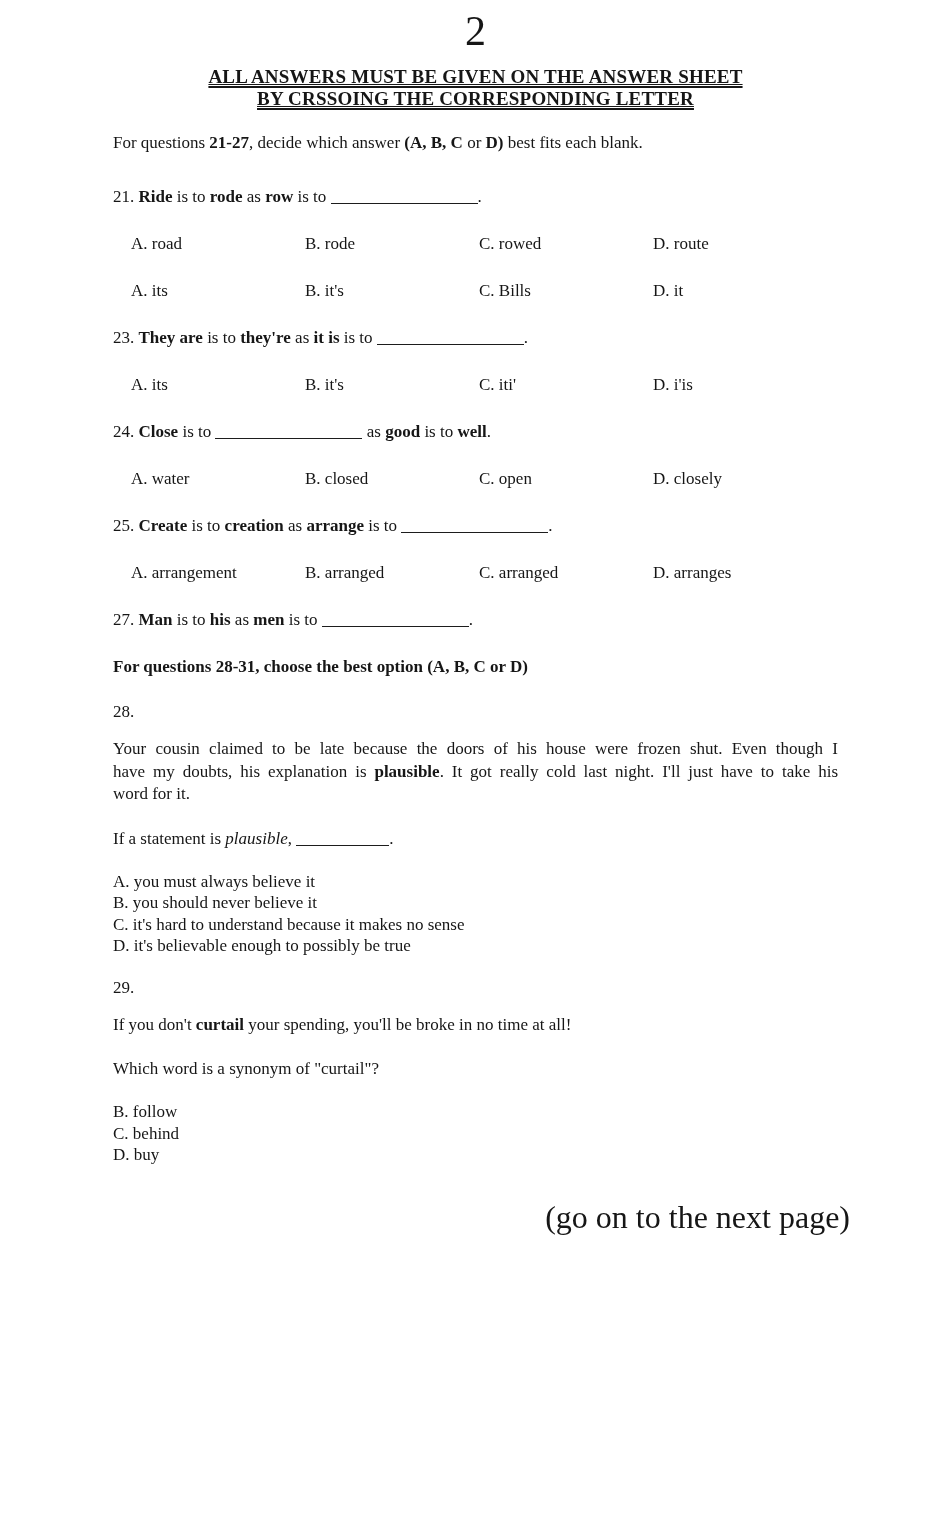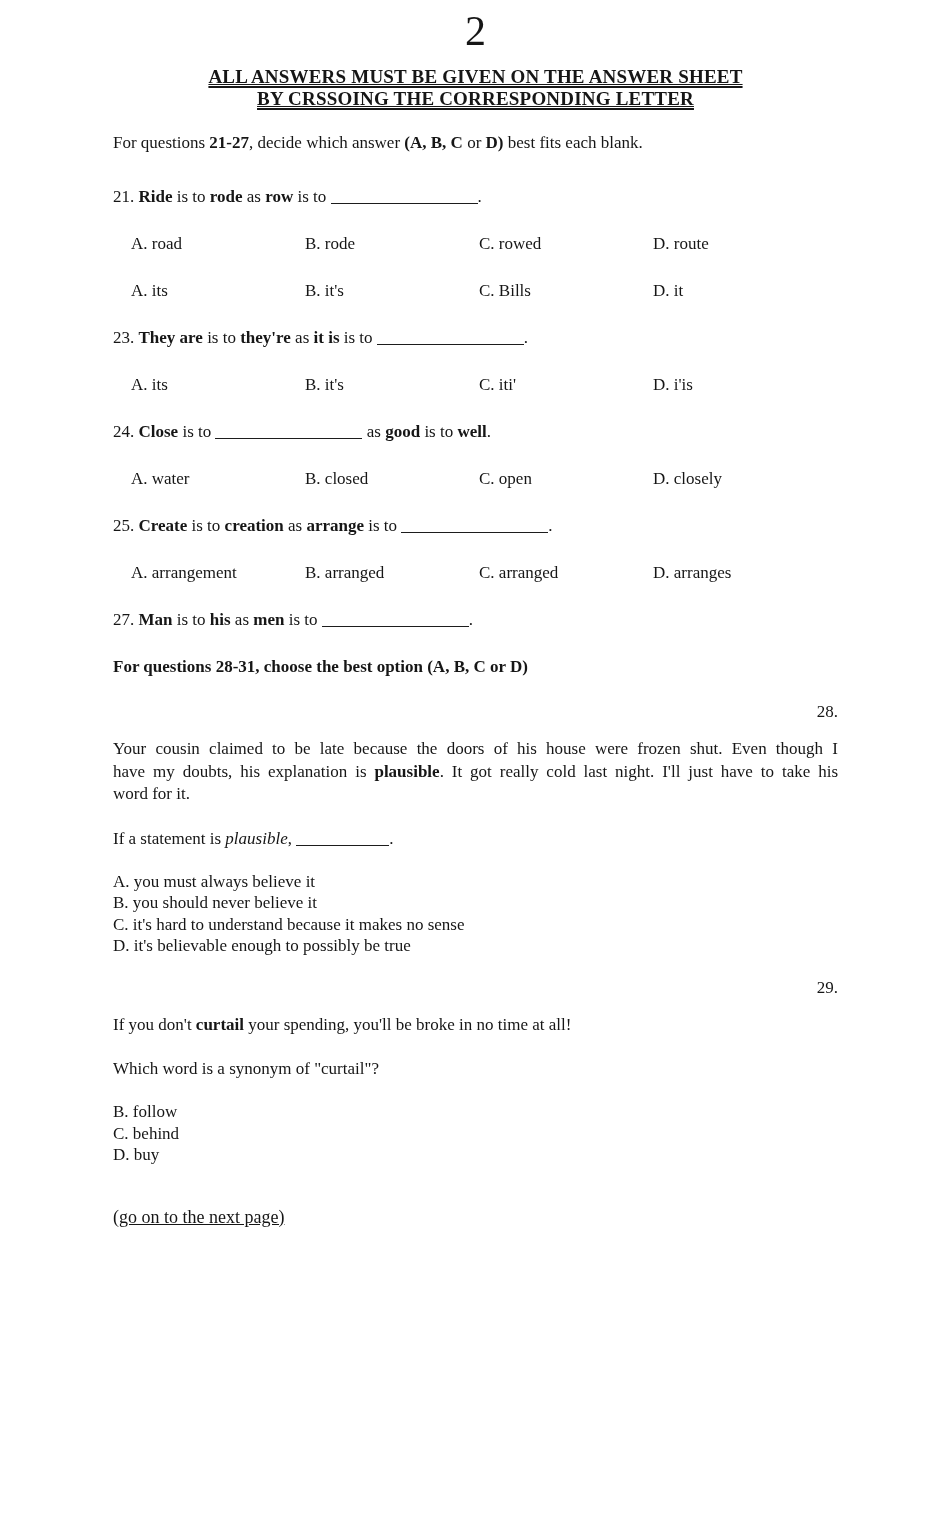--- a/index.html
+++ b/index.html
@@ -17,28 +17,28 @@
     text-decoration:underline;text-decoration-thickness:2px;text-underline-offset:3px;
     letter-spacing:0.2px;
   }
   .intro{margin:0 0 33px 0;line-height:21px;}
   .q-line{line-height:21px;margin-bottom:26px;white-space:nowrap;}
   .opt-row{
     display:grid;grid-template-columns:174px 174px 174px 1fr;
     padding-left:18px;line-height:21px;margin-bottom:26px;
   }
   .section-heading{font-weight:bold;margin:0 0 24px 0;line-height:21px;}
-  .r-num{line-height:21px;margin-bottom:16px;text-align:right;}
+  .r-num{line-height:21px;margin-bottom:16px;}
   .r-passage{margin-bottom:22px;}
   .p-line{line-height:22.5px;}
   .p-line.jf{text-align:justify;text-align-last:justify;}
   .r-prompt{line-height:21px;margin-bottom:22px;}
   .r-options{margin-bottom:20px;}
   .r-opt{line-height:21.5px;}
-  .footer-note{font-size:18px;line-height:30px;text-align:left;margin:36px -12px 0 0;text-decoration:underline;}
+  .footer-note{font-size:32px;line-height:30px;text-align:right;margin:36px -12px 0 0;}
   .b{font-weight:bold;}
   .i{font-style:italic;}
   .blank{
     display:inline-block;height:1px;width:147px;
     border-bottom:1.5px solid #1d1d1d;transform:translateY(2px);
   }
   .blank.short{width:93px;}
 </style>
 </head>
 <body>

